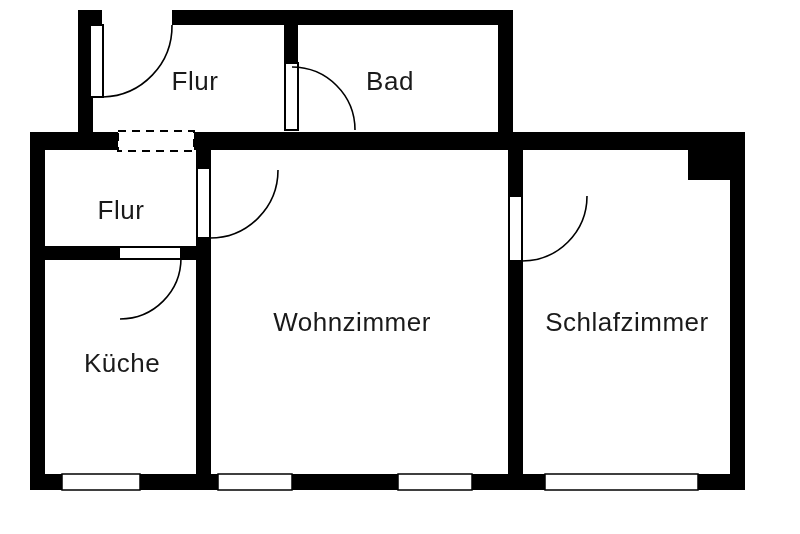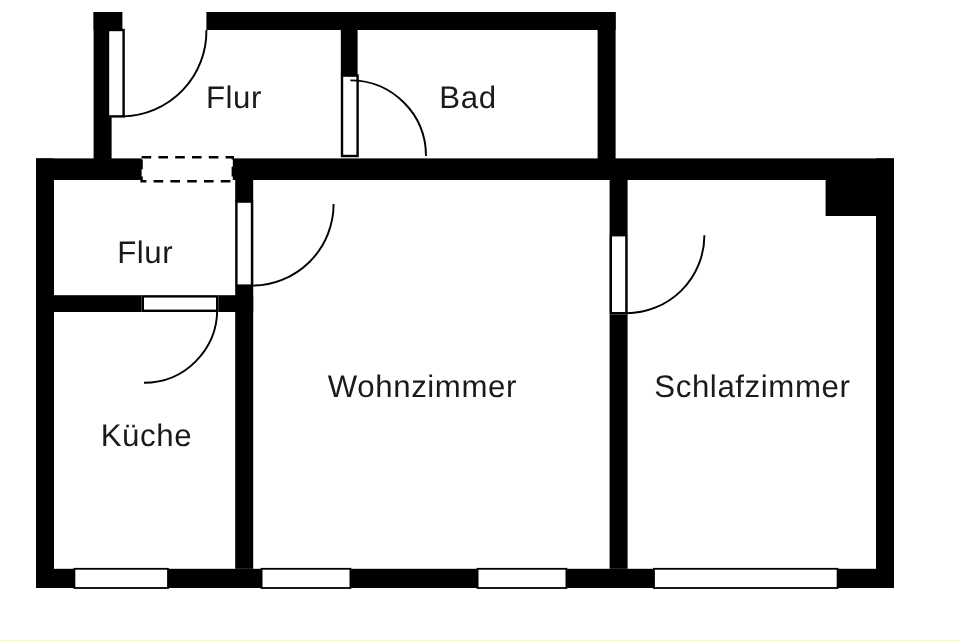--- a/index.html
+++ b/index.html
@@ -4,21 +4,21 @@
 <style>
   html, body {
     margin: 0;
     padding: 0;
     background: #ffffff;
   }
   .stage {
     position: relative;
     width: 800px;
     height: 534px;
-    background: #bef264;
+    background: #a16207;
     overflow: hidden;
   }
   svg text {
     font-family: "Liberation Sans", "DejaVu Sans", sans-serif;
     font-size: 26px;
     font-weight: 400;
     letter-spacing: 0.5px;
   }
 </style>
 </head>

